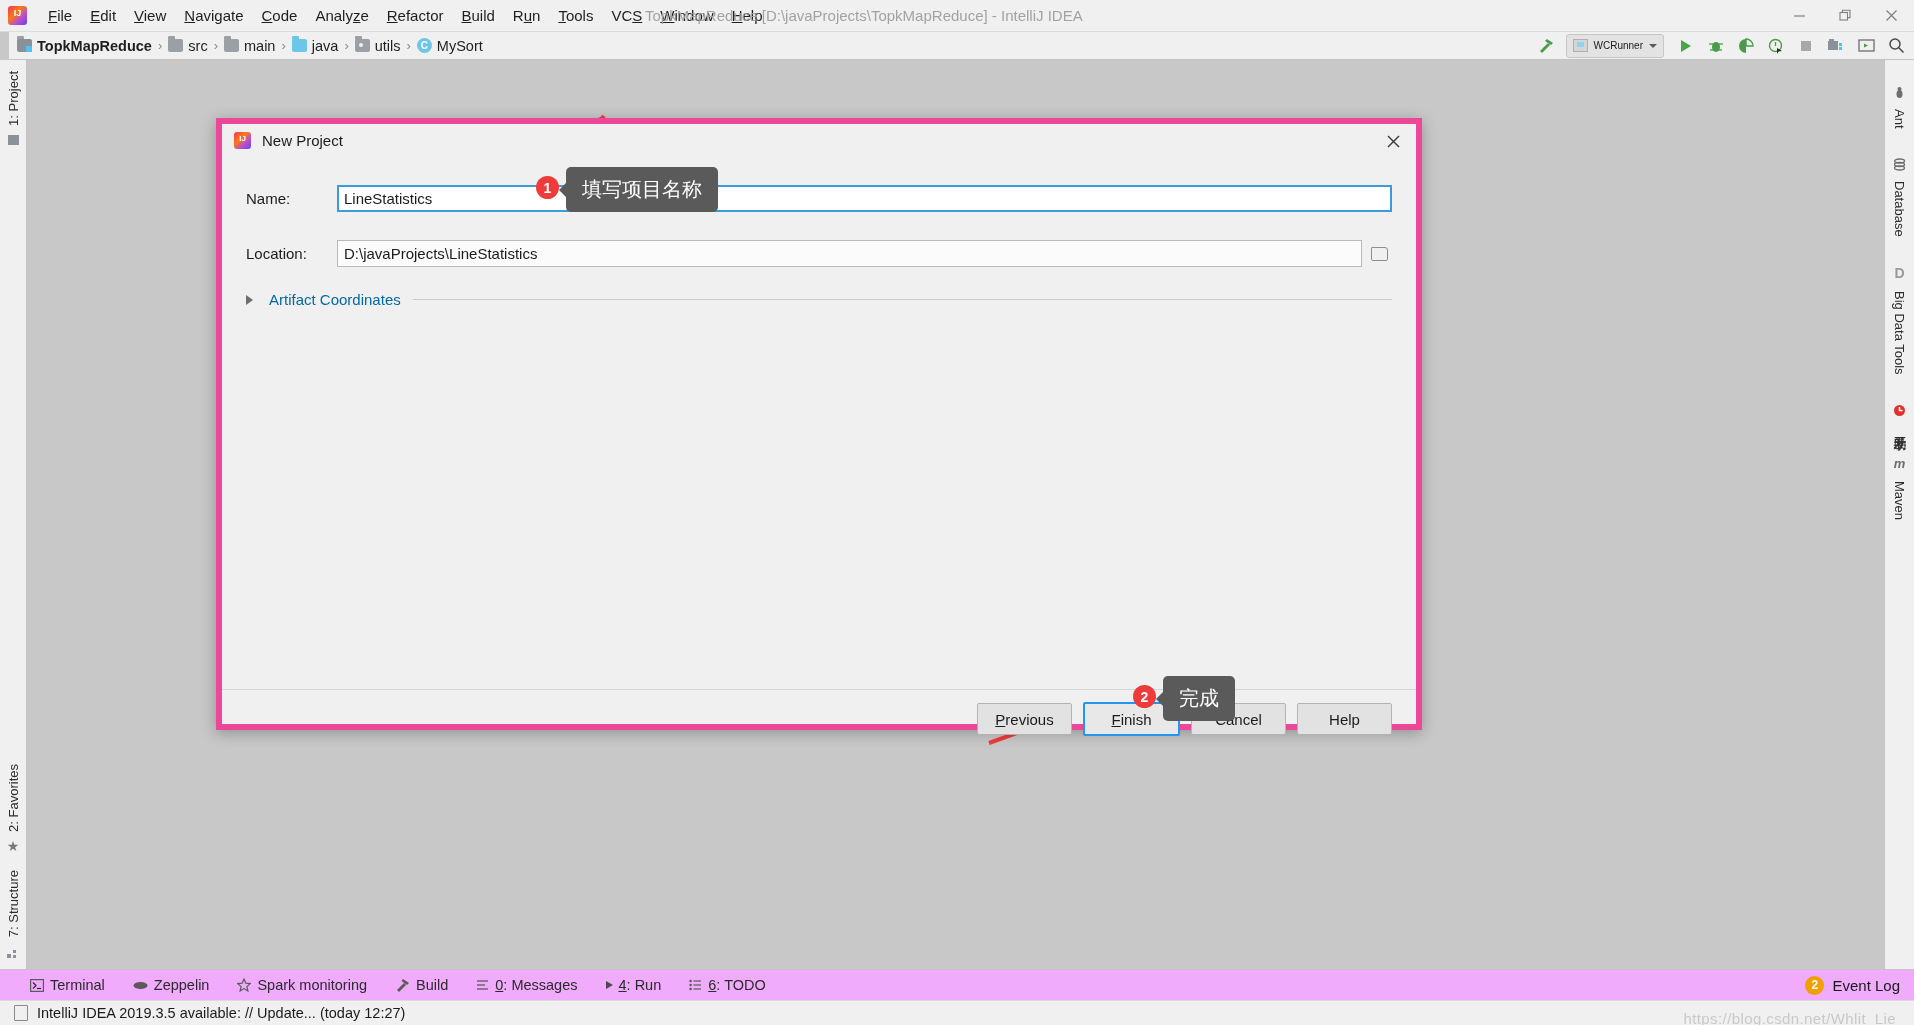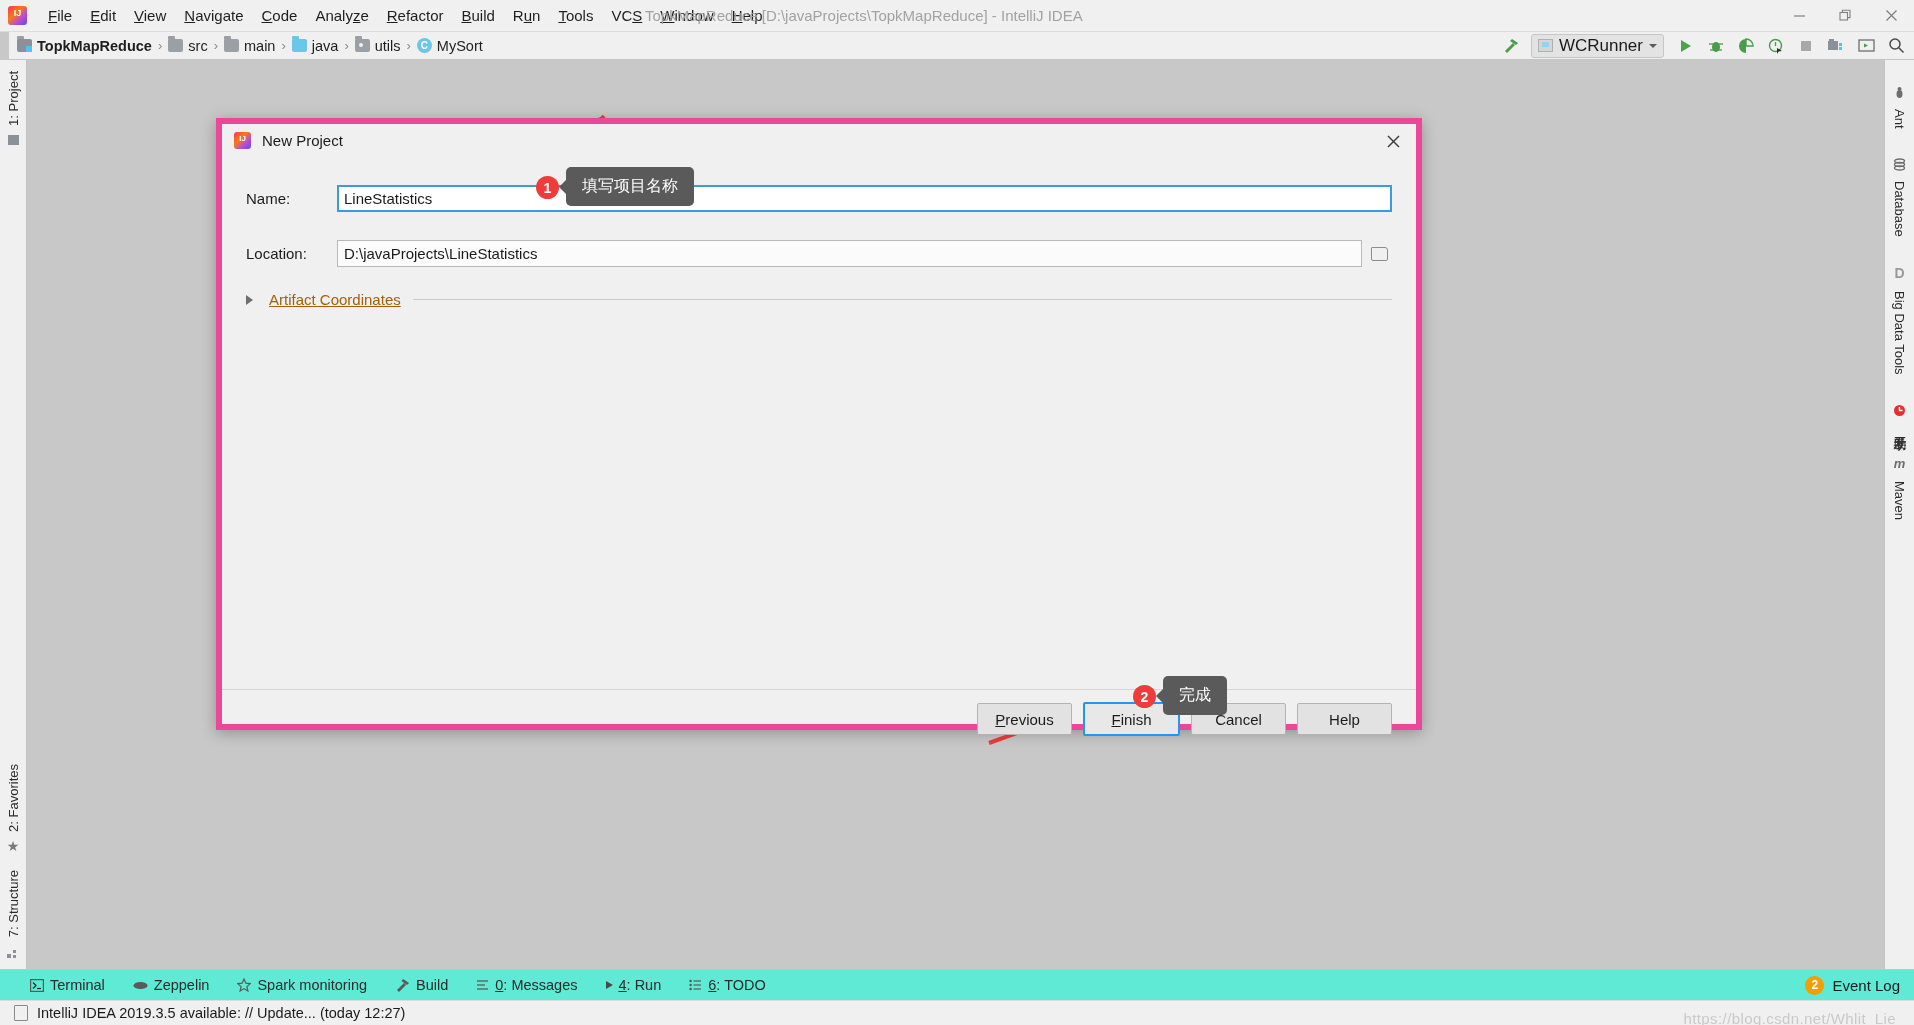--- a/index.html
+++ b/index.html
@@ -57,21 +57,21 @@
   .ic.folder.proj::after{content:"";position:absolute;right:0;bottom:0;width:6px;height:6px;background:#4fc3f7;}
   .ic.folder.src::after{content:"";position:absolute;left:4px;top:4px;width:4px;height:4px;background:#f0f0f0;border-radius:50%;}
   .ic.cls{
     width:15px;height:15px;border-radius:50%;background:#6cc6e8;color:#fff;
     font-size:10px;text-align:center;line-height:15px;font-weight:bold;margin-right:5px;flex:0 0 15px;
   }
   .nav-right{position:absolute;right:4px;top:0;height:27px;display:flex;align-items:center;gap:2px;}
   .tb-btn{width:28px;height:24px;display:flex;align-items:center;justify-content:center;}
   .runcfg{
     height:22px;background:#e3e3e3;border:1px solid #c6c6c6;border-radius:3px;
-    display:flex;align-items:center;padding:0 6px;gap:6px;font-size:17px;margin:0 6px 0 4px;
+    display:flex;align-items:center;padding:0 6px;gap:6px;font-size:10px;margin:0 6px 0 4px;
   }
   .runcfg .cfgicon{width:13px;height:11px;background:#d6d6d6;border:1px solid #b0b0b0;}
   .runcfg .cfgicon i{display:block;width:7px;height:5px;background:#8fd4f0;margin:2px auto 0;}
   .tri{width:0;height:0;border-left:10px solid #49a548;border-top:6px solid transparent;border-bottom:6px solid transparent;}
   .tri-sm{width:0;height:0;border-left:7px solid #4a4a4a;border-top:4.5px solid transparent;border-bottom:4.5px solid transparent;}
   .chev{width:0;height:0;border-top:4px solid #5a5a5a;border-left:4px solid transparent;border-right:4px solid transparent;}
 
   
   .body{flex:1;display:flex;position:relative;min-height:0;}
   .sidebar{
@@ -122,53 +122,53 @@
   .browse{
     width:26px;height:25px;margin-left:4px;display:flex;align-items:center;justify-content:center;flex:0 0 26px;
   }
   .browse .fi{width:15px;height:12px;border:1.4px solid #8d8d8d;border-radius:1px 3px 2px 2px;}
 
   .artifact-row{display:flex;align-items:center;margin-top:24px;}
   .arrow-r{
     width:0;height:0;border-left:7px solid #6e6e6e;border-top:5px solid transparent;border-bottom:5px solid transparent;
     margin-right:9px;flex:0 0 7px;
   }
-  .artifact-label{font-size:15px;color:#a16207;white-space:nowrap;text-decoration:underline;}
+  .artifact-label{font-size:15px;color:#0369a1;white-space:nowrap;}
   .hr-line{flex:1;height:1px;background:#cccccc;margin-left:12px;}
 
   .dlg-sep{position:absolute;left:0;right:0;bottom:62px;height:1px;background:#d5d5d5;}
   .dlg-btns{
     position:absolute;right:24px;bottom:16px;display:flex;gap:11px;align-items:center;
   }
   .btn{
     min-width:93px;height:30px;background:#e2e2e2;border:1px solid #b3b3b3;border-radius:2px;
     display:flex;align-items:center;justify-content:center;font-size:15px;color:#1b1b1b;
   }
   .btn u{text-decoration:underline;}
   .btn.primary{border:2px solid #2196f3;background:#e8e8e8;}
 
   
   .tip{
     position:absolute;background:#5a5a5a;color:#fff;border-radius:5px;
-    font-size:16px;padding:9px 16px;white-space:nowrap;
+    font-size:20px;padding:9px 16px;white-space:nowrap;
     font-family:"DejaVu Sans","Liberation Sans",sans-serif;
   }
   .tip::before{
     content:"";position:absolute;left:-7px;top:50%;margin-top:-7px;
     border-top:7px solid transparent;border-bottom:7px solid transparent;border-right:7px solid #5a5a5a;
   }
   .badge{
     position:absolute;width:23px;height:23px;border-radius:50%;background:#f03b3b;color:#fff;
     font-size:14px;display:flex;align-items:center;justify-content:center;font-weight:600;
   }
   .anno-svg{position:absolute;left:0;top:0;width:100%;height:100%;pointer-events:none;}
 
   
   .toolwin-bar{
-    height:30px;background:#5eead4;border-top:1px solid #c4c4c4;
+    height:30px;background:#f0abfc;border-top:1px solid #c4c4c4;
     display:flex;align-items:center;padding-left:26px;gap:20px;position:relative;flex:0 0 30px;
   }
   .tw{display:flex;align-items:center;gap:6px;font-size:14.5px;color:#2b2b2b;white-space:nowrap;padding:3px 4px;}
   .tw u{text-decoration:underline;}
   .tw-right{position:absolute;right:14px;display:flex;align-items:center;gap:8px;}
   .ev-badge{
     width:19px;height:19px;border-radius:50%;background:#f0a000;color:#fff;font-size:12px;
     display:flex;align-items:center;justify-content:center;font-weight:bold;
   }
   .statusbar{

